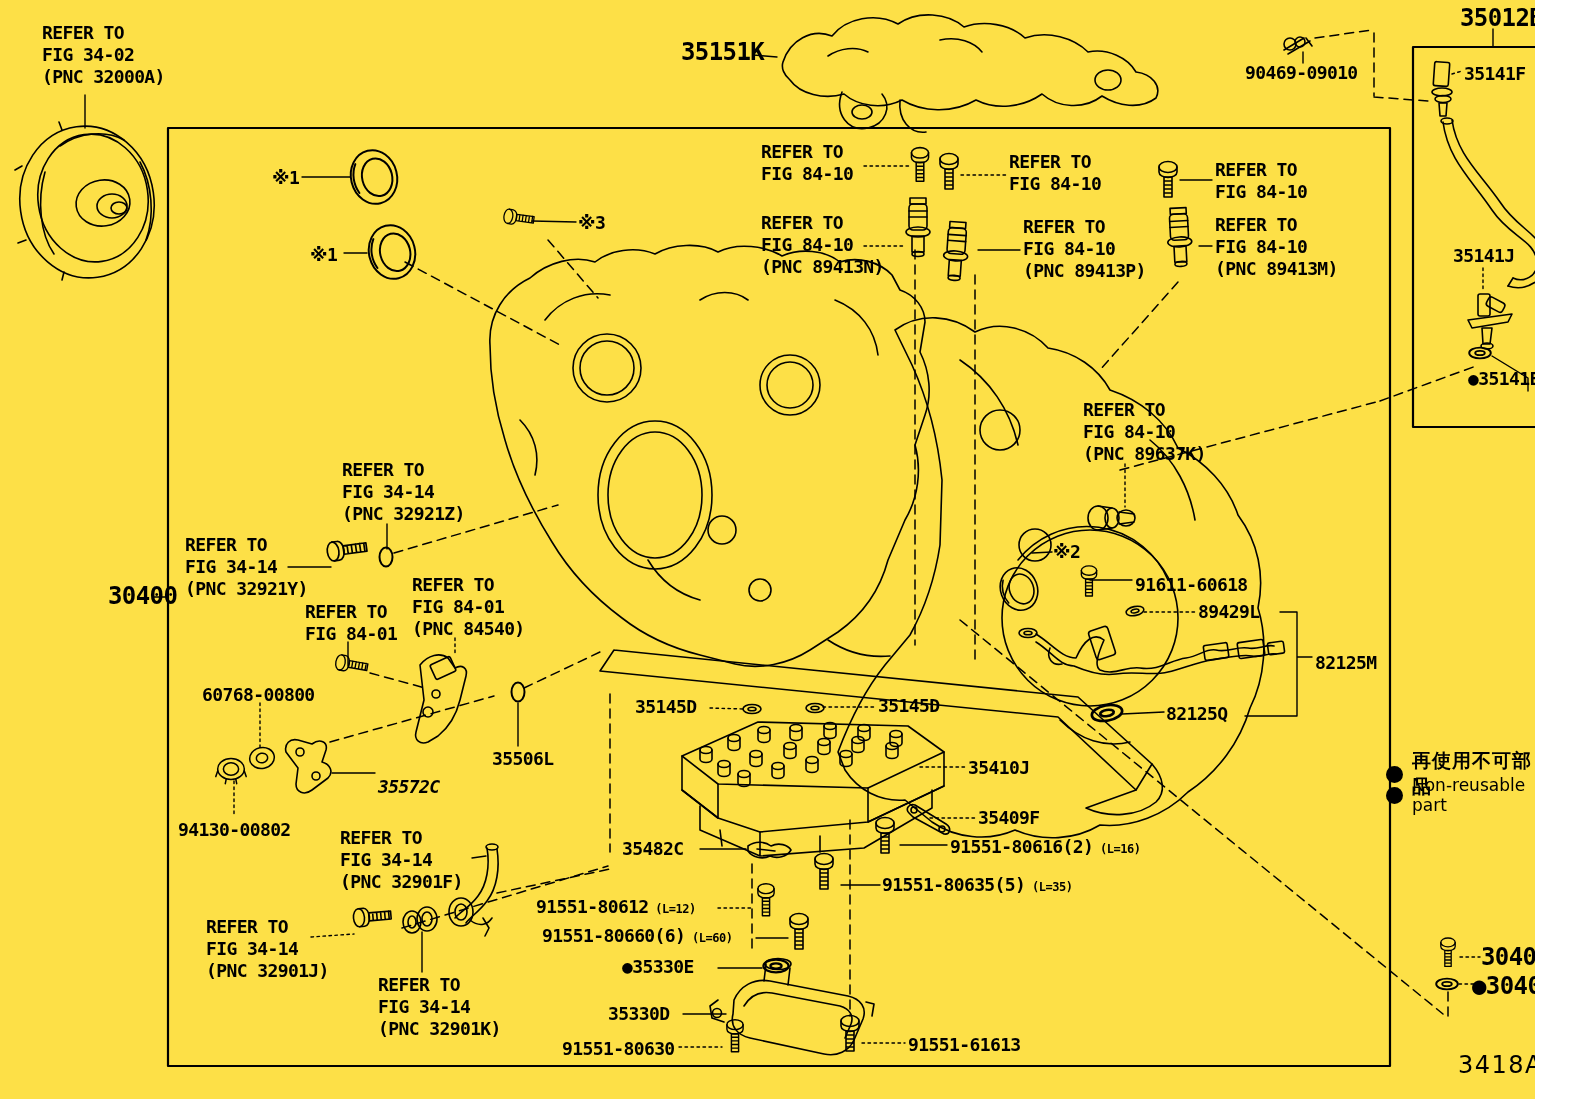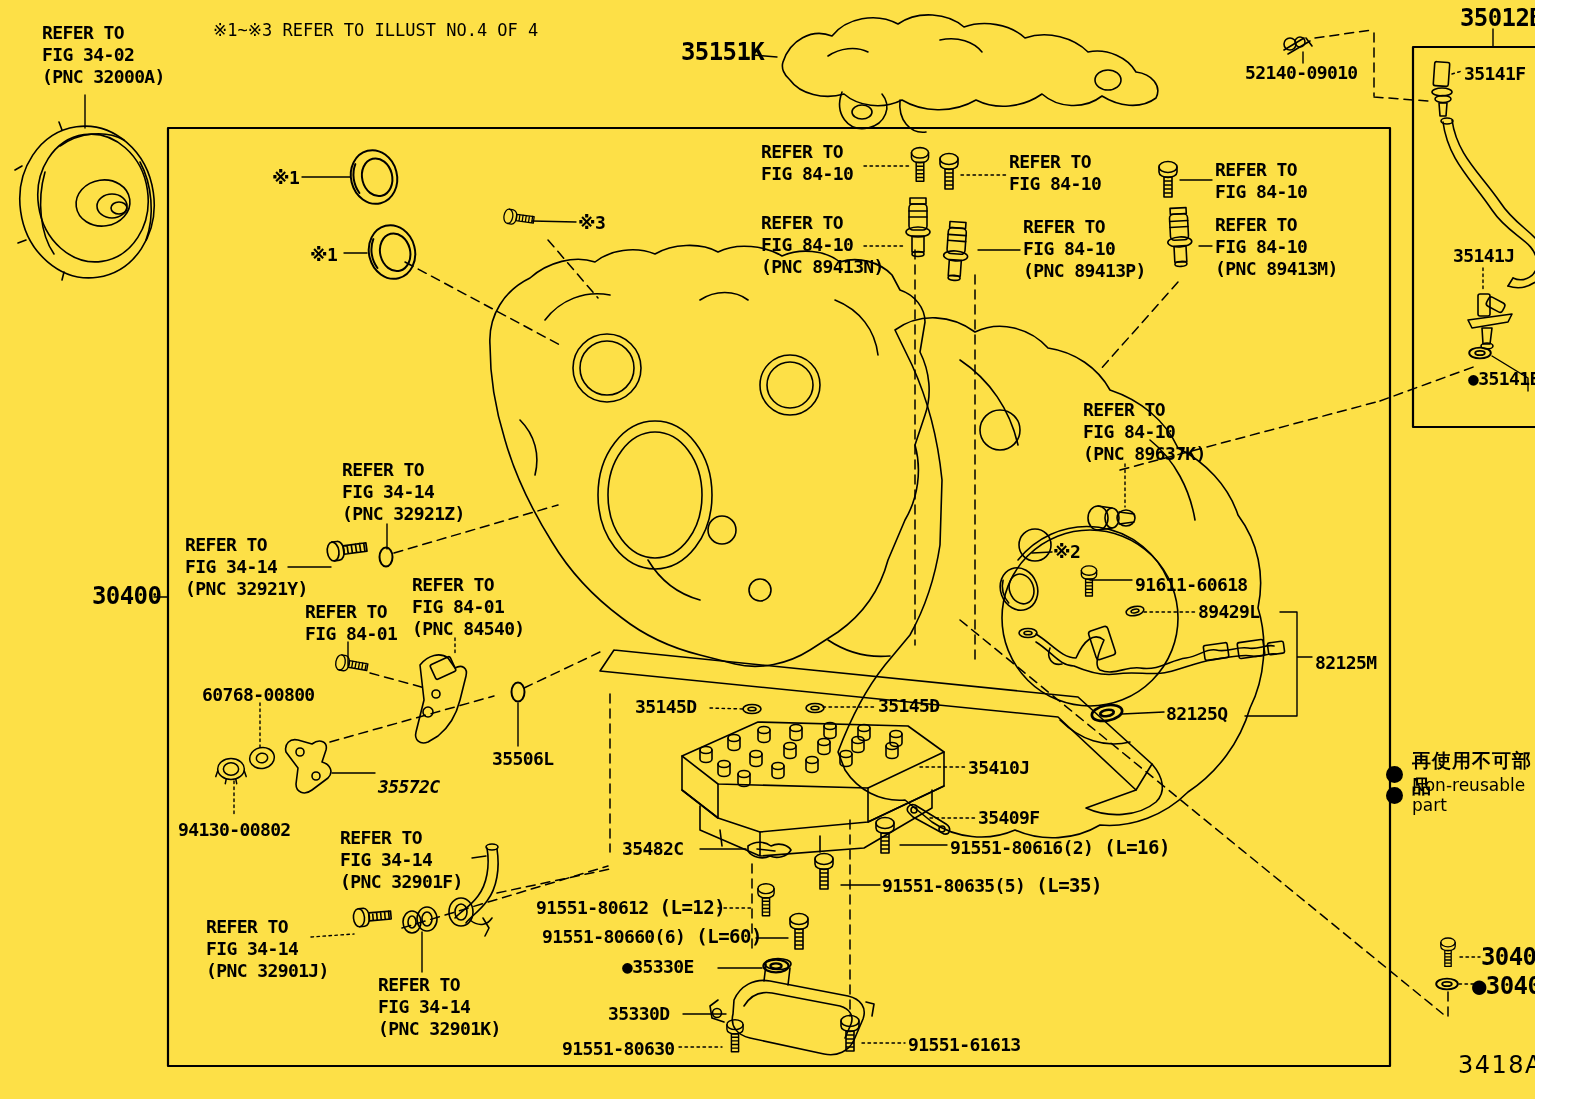--- a/index.html
+++ b/index.html
@@ -5,21 +5,21 @@
   html,body{margin:0;padding:0;background:#fff;}
   #stage{position:relative;width:1535px;height:1099px;background:#fde047;overflow:hidden;
          font-family:"DejaVu Sans Mono","DejaVu Sans",monospace;color:#000;}
   #art{position:absolute;left:0;top:0;}
   #labels-layer{position:absolute;left:0;top:0;width:100%;height:100%;}
   .lbl{position:absolute;font-weight:bold;font-size:18px;line-height:22px;
        letter-spacing:-0.6px;white-space:pre;color:#000;}
   .s20{font-size:24px;line-height:24px;}
   .note{font-weight:400;font-size:17px;letter-spacing:0;}
   .code{font-family:"DejaVu Sans",sans-serif;font-weight:400;font-size:24px;letter-spacing:1.5px;}
-  .suffix{font-size:19px;font-weight:bold;letter-spacing:-0.5px;}
+  .suffix{font-size:12px;font-weight:bold;letter-spacing:-0.5px;}
   .legend{position:absolute;display:flex;align-items:center;gap:9px;}
   .legend .dot{width:17px;height:17px;border-radius:50%;background:#000;flex:0 0 auto;}
   .legend .jp{font-family:"DejaVu Sans",sans-serif;font-size:19px;font-weight:600;letter-spacing:1px;}
   .legend .en{font-family:"DejaVu Sans",sans-serif;font-size:17px;font-weight:400;}
 </style>
 </head>
 <body>
 
 <div id="stage">
 
@@ -334,23 +334,22 @@
     <path d="M497,893 L610,869"></path>
     <path d="M752,864 L752,950"></path>
     <path d="M850,820 L850,1016"></path>
   </g>
 </svg>
 
 <div id="labels-layer">
       <div class="lbl" style="left: 42px; top: 22px;"><span>REFER TO
 FIG 34-02
 (PNC 32000A)</span></div>
-      <div class="lbl note" style="left: 213px; top: 19px;"><span>※1~※3 REFER TO ILLUST NO.4 OF 4</span></div>
       <div class="lbl s20" style="left: 681px; top: 40px;"><span>35151K</span></div>
-      <div class="lbl" style="left: 1245px; top: 62px;"><span>52140-09010</span></div>
+      <div class="lbl" style="left: 1245px; top: 62px;"><span>90469-09010</span></div>
       <div class="lbl s20" style="left: 1460px; top: 6px;"><span>35012B</span></div>
       <div class="lbl" style="left: 1464px; top: 63px;"><span>35141F</span></div>
       <div class="lbl" style="left: 1453px; top: 245px;"><span>35141J</span></div>
       <div class="lbl" style="left: 1468px; top: 368px;"><span>●35141E</span></div>
       <div class="lbl" style="left: 272px; top: 167px;"><span>※1</span></div>
       <div class="lbl" style="left: 310px; top: 244px;"><span>※1</span></div>
       <div class="lbl" style="left: 578px; top: 212px;"><span>※3</span></div>
       <div class="lbl" style="left: 761px; top: 141px;"><span>REFER TO
 FIG 84-10</span></div>
       <div class="lbl" style="left: 1009px; top: 151px;"><span>REFER TO
@@ -359,21 +358,21 @@
 FIG 84-10</span></div>
       <div class="lbl" style="left: 761px; top: 212px;"><span>REFER TO
 FIG 84-10
 (PNC 89413N)</span></div>
       <div class="lbl" style="left: 1023px; top: 216px;"><span>REFER TO
 FIG 84-10
 (PNC 89413P)</span></div>
       <div class="lbl" style="left: 1215px; top: 214px;"><span>REFER TO
 FIG 84-10
 (PNC 89413M)</span></div>
-      <div class="lbl s20" style="left: 92px; top: 584px;"><span>30400</span></div>
+      <div class="lbl s20" style="left: 108px; top: 584px;"><span>30400</span></div>
       <div class="lbl" style="left: 342px; top: 459px;"><span>REFER TO
 FIG 34-14
 (PNC 32921Z)</span></div>
       <div class="lbl" style="left: 185px; top: 534px;"><span>REFER TO
 FIG 34-14
 (PNC 32921Y)</span></div>
       <div class="lbl" style="left: 305px; top: 601px;"><span>REFER TO
 FIG 84-01</span></div>
       <div class="lbl" style="left: 412px; top: 574px;"><span>REFER TO
 FIG 84-01

